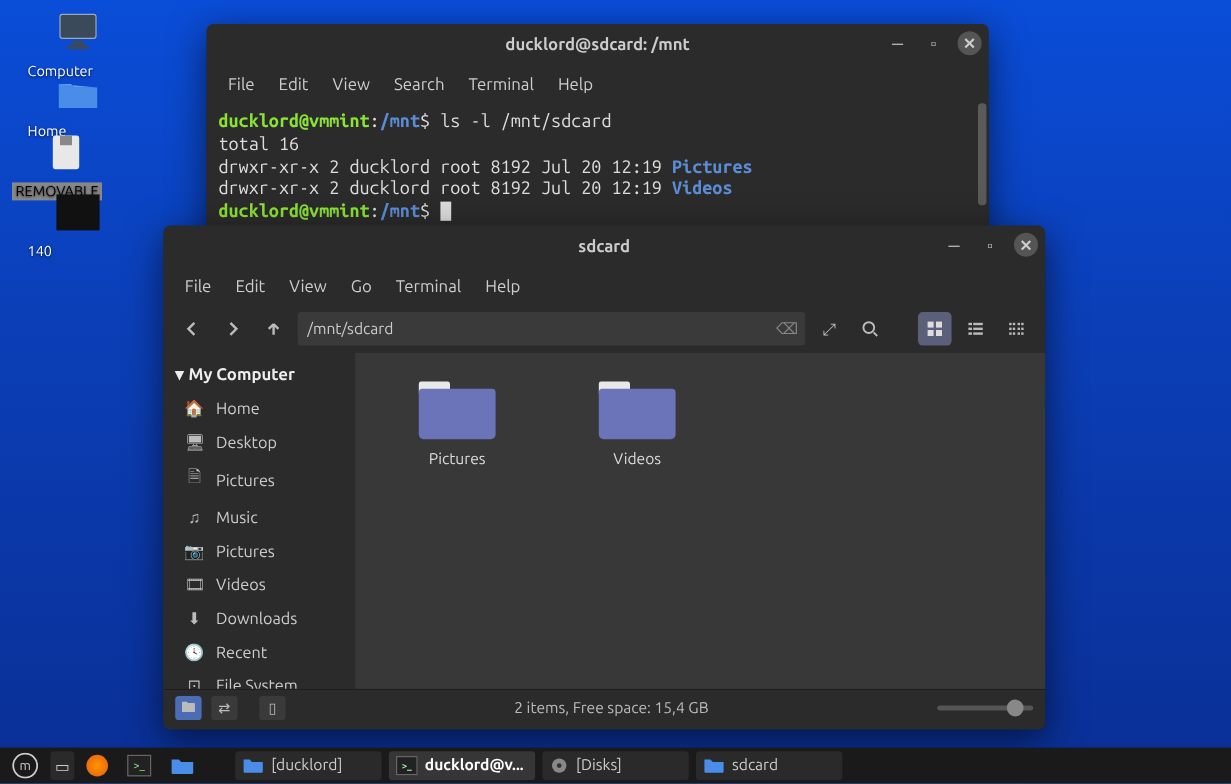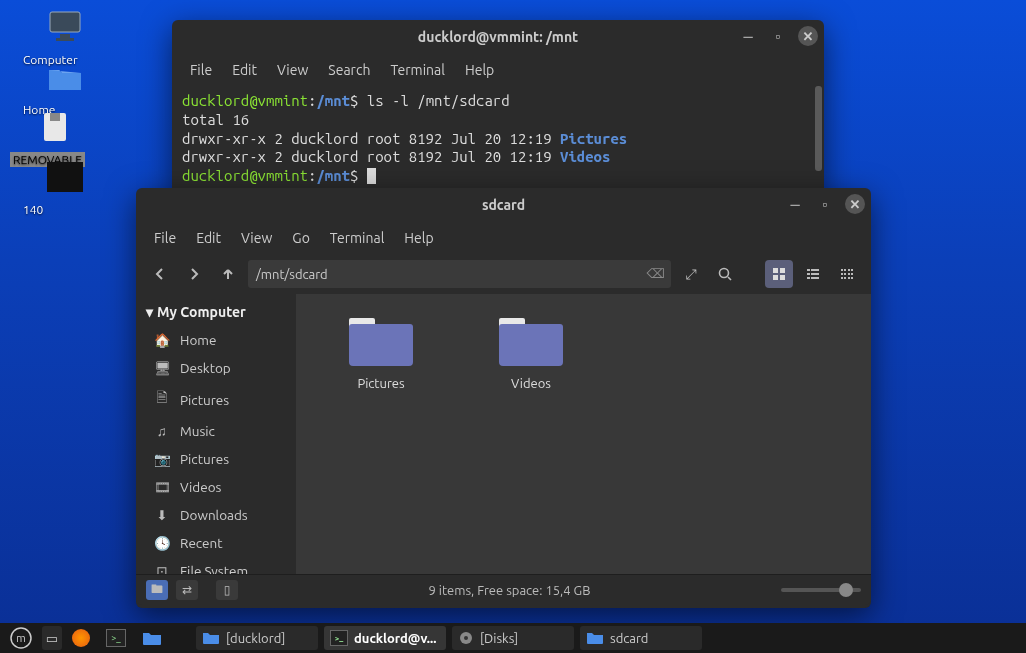--- a/index.html
+++ b/index.html
@@ -8,21 +8,21 @@
 .desktop-icon .label{background:rgba(0,0,0,0);padding:1px 3px;display:inline-block}
 .desktop-icon .label.selected{background:#888;color:#000}
 .win{position:absolute;background:#2b2b2b;border-radius:6px;box-shadow:0 8px 30px rgba(0,0,0,.55)}
 .titlebar{height:34px;display:flex;align-items:center;justify-content:center;color:#ccc;font-weight:bold;position:relative;border-radius:6px 6px 0 0}
 .winctl{position:absolute;right:6px;top:6px;display:flex;gap:10px}
 .winctl div{width:20px;height:20px;border-radius:10px;display:flex;align-items:center;justify-content:center;color:#ccc;font-size:13px;cursor:pointer}
 .winctl .close{background:#555}
 .menubar{display:flex;gap:4px;padding:4px 10px;color:#ccc;font-size:14px}
 .menubar span{padding:4px 8px;cursor:pointer}
 .term-body{background:#2b2b2b;padding:6px 10px 14px;font-family:"Ubuntu Mono","Consolas",monospace;font-size:15px;line-height:1.25;white-space:pre;color:#ddd;position:relative}
-.prompt-user{color:#8ae234;font-weight:normal}
+.prompt-user{color:#8ae234;font-weight:bold}
 .prompt-path{color:#5b8dd6;font-weight:bold}
 .dir-link{color:#5b8dd6;font-weight:bold}
 .cursor{display:inline-block;width:9px;height:16px;background:#ddd;vertical-align:text-bottom}
 .term-scroll{position:absolute;right:2px;top:0;width:7px;height:75%;background:#5a5a5a;border-radius:3px}
 
 .fm-toolbar{display:flex;align-items:center;gap:6px;padding:6px 10px}
 .nav-btn{width:28px;height:28px;display:flex;align-items:center;justify-content:center;color:#bbb;cursor:pointer;border-radius:4px}
 .pathbar{flex:1;background:#3a3a3a;border-radius:3px;height:28px;display:flex;align-items:center;padding:0 8px;color:#ccc;font-size:13px;position:relative}
 .pathbar .clear{position:absolute;right:6px;top:6px;color:#888;font-size:13px}
 .view-btn{width:28px;height:28px;display:flex;align-items:center;justify-content:center;color:#bbb;cursor:pointer;border-radius:4px}
@@ -76,21 +76,21 @@
           <rect x="10" y="4" width="10" height="8" fill="#888"></rect>
         </svg>
       </div><span class="label selected">REMOVABLE</span></div>
     <div class="desktop-icon" style="left: 20px; top: 156px;"><div class="ico">
         <div style="width:36px;height:30px;background:#111;margin:auto"></div>
       </div><span class="label">140</span></div>
   </div>
 
 <div class="win" style="left:172px;top:20px;width:652px">
   <div class="titlebar">
-    <span>ducklord@vmmint: /mnt</span>
+    <span>ducklord@sdcard: /mnt</span>
     <div class="winctl">
       <div>─</div>
       <div>▫</div>
       <div class="close">✕</div>
     </div>
   </div>
   <div class="menubar" id="term-menu">
       <span>File</span>
       <span>Edit</span>
       <span>View</span>
@@ -240,21 +240,21 @@
             <div class="body"></div>
           </div><span>Videos</span></div>
       </div>
   </div>
   <div class="statusbar">
     <div class="status-left">
       <div class="sq" style="background:#4a6db5">🖿</div>
       <div class="sq">⇄</div>
       <div class="sq" style="margin-left:10px">▯</div>
     </div>
-    <span>9 items, Free space: 15,4 GB</span>
+    <span>2 items, Free space: 15,4 GB</span>
     <div class="slider">
         <div class="knob"></div>
       </div>
   </div>
 </div>
 
 <div class="taskbar">
   <div class="tb-btn">
     <svg width="22" height="22" viewBox="0 0 22 22">
         <circle cx="11" cy="11" r="10" fill="none" stroke="#ccc" stroke-width="1.5"></circle>

